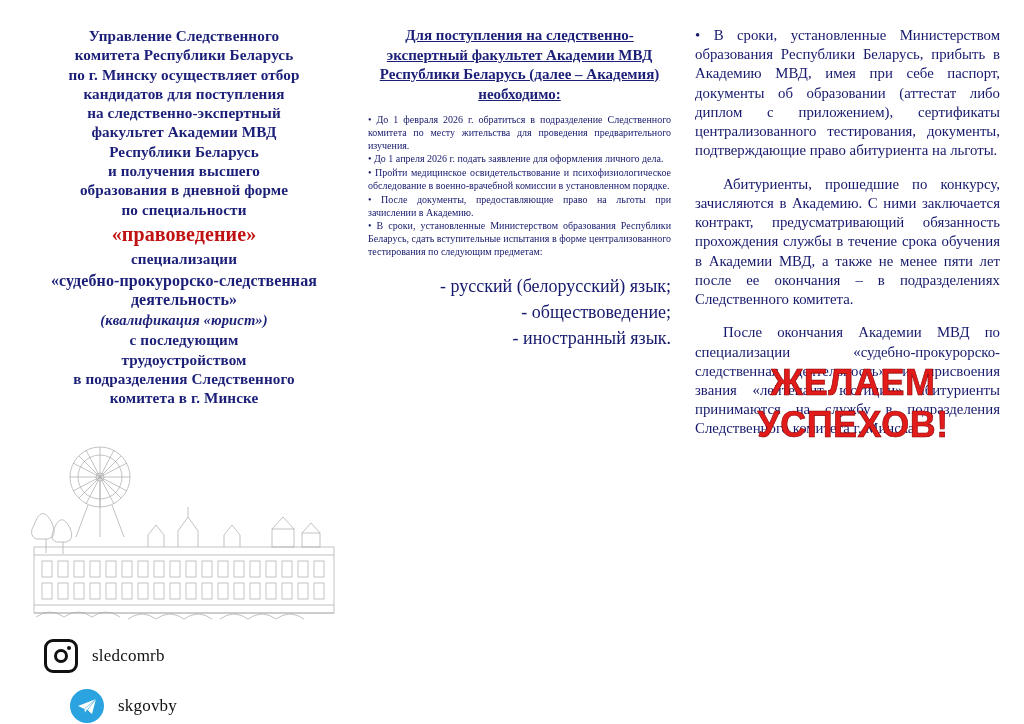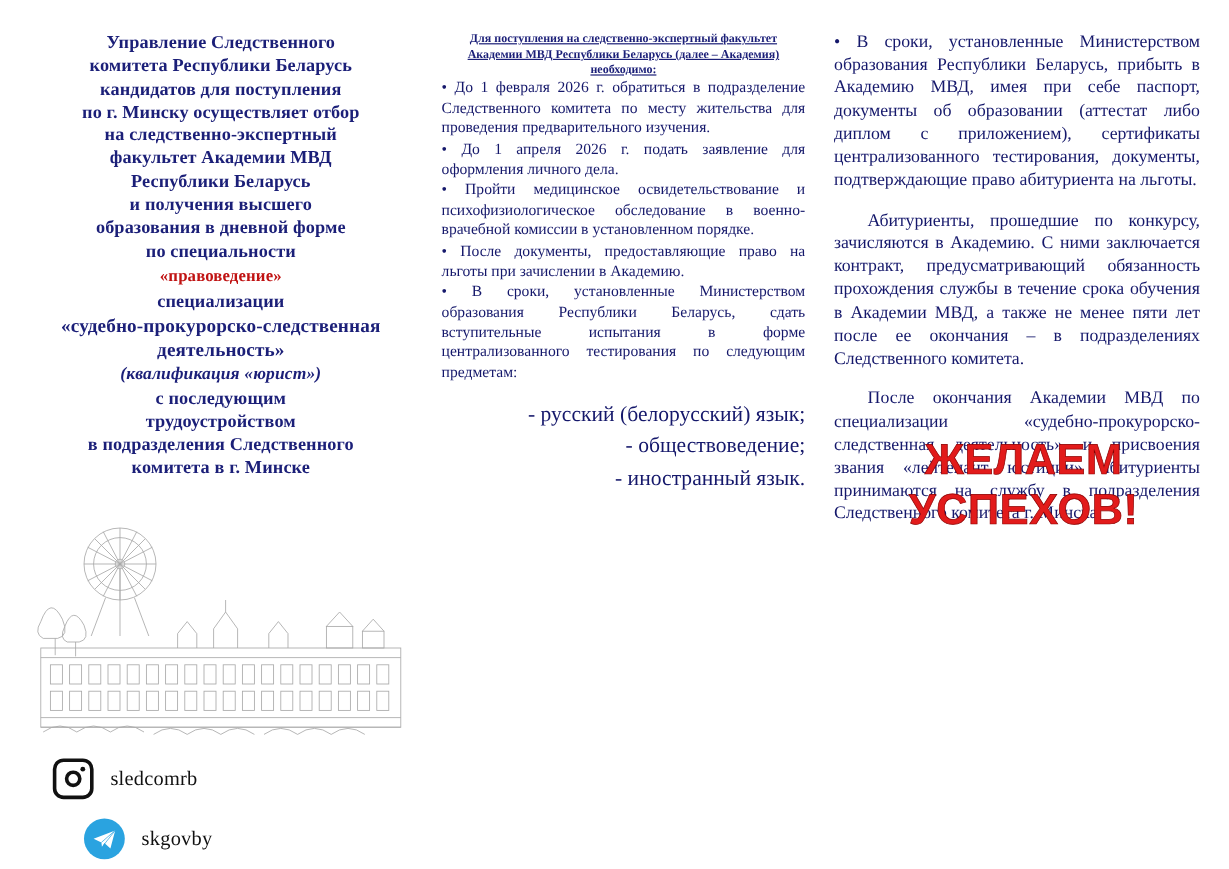--- a/index.html
+++ b/index.html
@@ -35,21 +35,21 @@
     text-align: center;
     font-weight: bold;
     font-size: 15.2px;
     line-height: 1.27;
     color: #1b1f78;
     letter-spacing: 0.1px;
   }
   .spec-red {
     color: #c01212;
     font-weight: bold;
-    font-size: 14px;
+    font-size: 20px;
     display: block;
     margin: 3px 0 2px 0;
   }
   .spec-blue {
     color: #1b1f78;
     font-weight: bold;
     font-size: 16px;
     display: block;
     line-height: 1.22;
     margin: 2px 0 1px 0;
@@ -119,27 +119,28 @@
     background: #2aa3e0;
     position: relative;
     margin-left: 26px;
   }
   .tg-icon svg { position: absolute; left: 7px; top: 9px; }
 
   
   .mid-title {
     text-align: center;
     font-weight: bold;
-    font-size: 10px;
+    font-size: 15px;
     line-height: 1.3;
     text-decoration: underline;
     color: #1b1f78;
   }
   .bullets {
-    font-size: 13px;
+    margin-top: 10px;
+    font-size: 10px;
     line-height: 1.28;
     text-align: justify;
   }
   .bullets p {
     margin: 0 0 1px 0;
     text-align: justify;
     text-justify: inter-word;
   }
   .subjects {
     margin-top: 14px;
@@ -175,22 +176,22 @@
 </style>
 </head>
 <body>
 
 <div class="page">
 
   <div class="col col-left">
     <div class="lead">
       <div>Управление Следственного</div>
       <div>комитета Республики Беларусь</div>
+      <div>по г. Минску осуществляет отбор</div>
       <div>кандидатов для поступления</div>
-      <div>по г. Минску осуществляет отбор</div>
       <div>на следственно-экспертный</div>
       <div>факультет Академии МВД</div>
       <div>Республики Беларусь</div>
       <div>и получения высшего</div>
       <div>образования в дневной форме</div>
       <div>по специальности</div>
       <span class="spec-red">«правоведение»</span>
       <div>специализации</div>
       <span class="spec-blue">«судебно-прокурорско-следственная деятельность»</span>
       <span class="qual">(квалификация «юрист»)</span>

